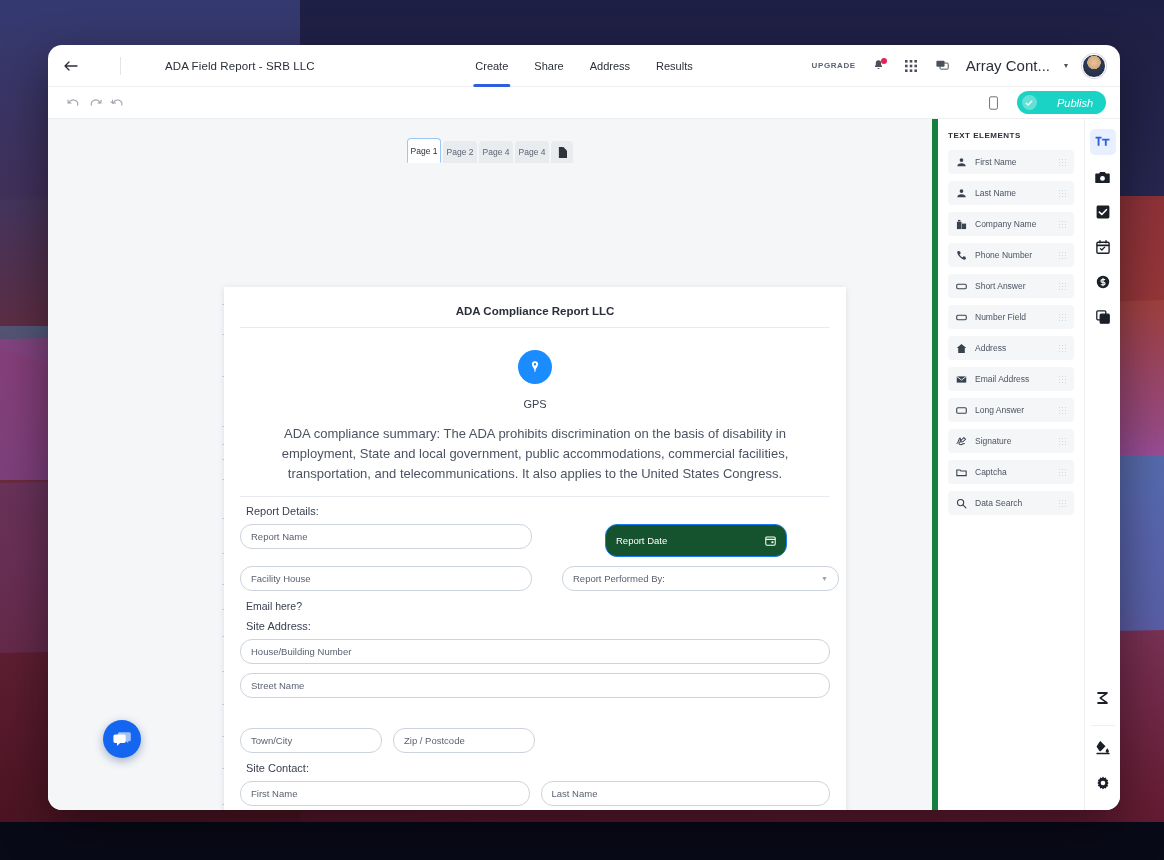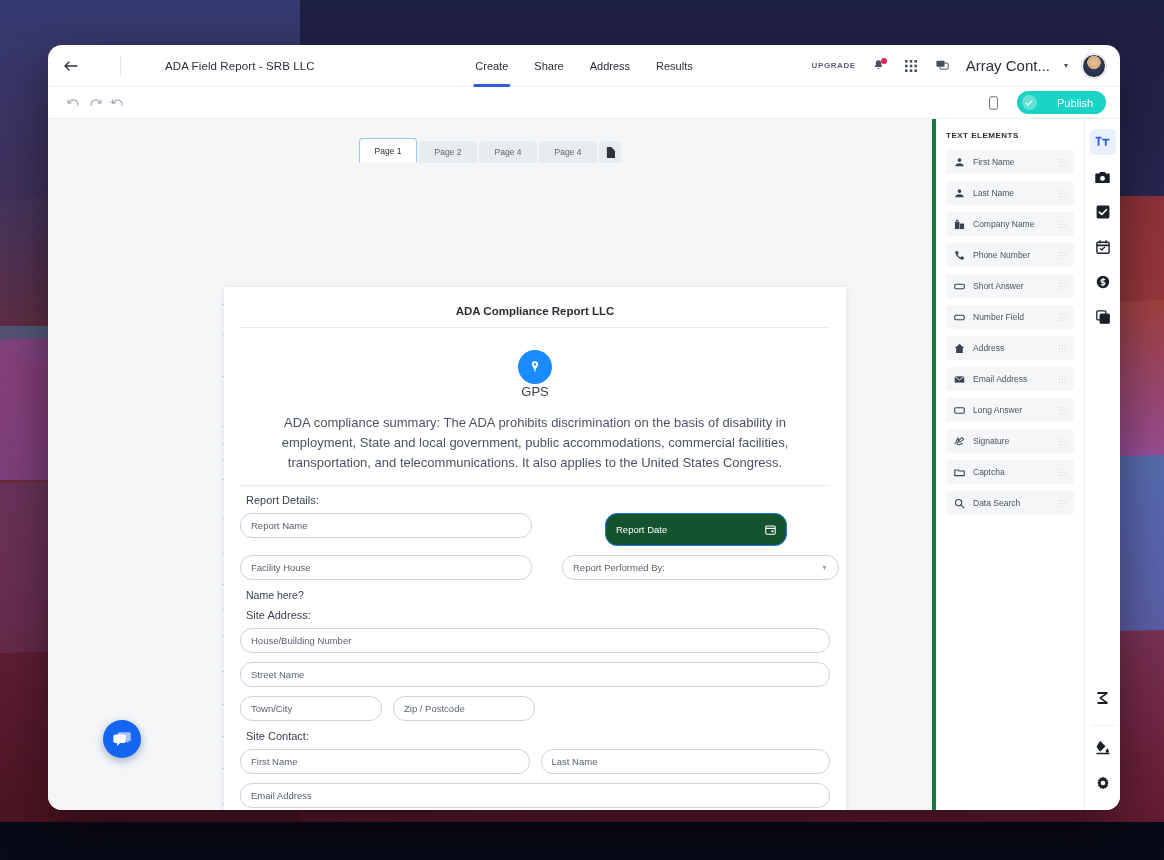--- a/index.html
+++ b/index.html
@@ -129,21 +129,21 @@
     padding: 0 14px 0 14px;
     border-bottom: 1px solid #eceef1;
     flex:0 0 auto;
   }
   .ab-icon { width: 22px; height: 20px; display:flex; align-items:center; justify-content:center; color:#9aa2ad; cursor:pointer; }
   .ab-right { margin-left:auto; display:flex; align-items:center; gap: 12px; }
   .publish-btn {
     display:flex; align-items:center; gap: 20px;
     background: #1bd3c5; color:#fff;
     border-radius: 16px; height: 23px; padding: 0 13px 0 5px;
-    font-size: 11px; cursor:pointer;
+    font-size: 11px; cursor:pointer;font-style:italic;
   }
   .publish-check {
     width: 15px; height: 15px; border-radius:50%;
     background: rgba(255,255,255,.32);
     display:flex; align-items:center; justify-content:center;
     font-size: 9px; color:#fff;
   }
 
   
   .body-row { flex: 1 1 auto; display:flex; min-height:0; }
@@ -151,21 +151,21 @@
   
   .canvas {
     flex: 1 1 auto; background: #f4f6f8; position: relative; overflow: hidden;
   }
   .page-tabs {
     position:absolute; left: 50%; transform: translateX(-50%);
     top: 19px; display:flex; align-items:flex-end; gap: 2px;
   }
   .page-tab {
     background: #e9ecef; color:#5b6472;
-    font-size: 8.5px; width: 58px; height: 22px;
+    font-size: 8.5px; width: 34px; height: 22px;
     display:flex; align-items:center; justify-content:center;
     border-radius: 4px 4px 0 0; cursor:pointer;
   }
   .page-tab.active {
     background:#fff; color:#2b2f38; height: 25px;
     border: 1.4px solid #9cc6f5; border-bottom-color:#fff;
   }
   .page-tab.add { width: 22px; }
 
   .sheet {
@@ -187,53 +187,53 @@
   .sheet-inner { padding: 12px 16px 0 16px; }
   .sheet-title { text-align:center; font-size: 11.5px; font-weight: 700; color:#2b2f38; padding: 6px 0 10px; }
   .hr { height:1px; background:#e7eaee; margin: 0 0 0 0; }
 
   .gps-block { text-align:center; padding: 22px 0 12px; }
   .gps-circle {
     width: 34px; height: 34px; border-radius:50%;
     background:#1a8cff; display:inline-flex; align-items:center; justify-content:center;
     color:#fff;
   }
-  .gps-label { font-size: 13px; color:#3a4150; margin-top: 0; }
+  .gps-label { font-size: 11px; color:#3a4150; margin-top: 14px; }
 
   .summary {
     font-size: 13px; color:#4b5362; line-height: 1.55;
     text-align:center; padding: 2px 12px 12px;
   }
 
   .sec-label { font-size: 11px; color:#3a4150; margin: 8px 0 7px 6px; }
   .row { display:flex; gap: 11px; margin-bottom: 9px; }
   .fld {
     height: 25px; border:1px solid #cdd3da; border-radius: 12px;
     display:flex; align-items:center; padding: 0 10px;
     font-size: 9.5px; color:#5a6270; background:#fff; cursor:text;
   }
   .fld.full { flex: 1 1 100%; }
   .fld.half { flex: 1 1 50%; }
-  .fld.sm { width: 142px; flex: 0 0 142px; }
+  .fld.sm { width: 142px; flex: 0 0 142px; margin-top: 21px; }
   .fld.sel { justify-content: space-between; }
   .fld.sel .arrow { font-size: 7px; color:#9aa2ad; }
   .fld.date-active {
     background:#14532d; border-color:#1a7cf0; color:#fff;
     height: 33px; justify-content: space-between;
   }
   .fld.date-active .cal { color:#fff; display:flex; align-items:center; }
   .row.details-row { align-items: flex-start; }
   .row.details-row .left-col { flex: 0 0 292px; }
   .row.details-row .right-col { flex: 0 0 182px; margin-left: 62px; }
   .pad-note { font-size: 10.5px; color:#3a4150; margin: 0 0 3px 6px; }
 
   
   .elements-panel {
     width: 152px; flex: 0 0 152px;
-    background:#fff; border-left:4px solid #15803d;
+    background:#fff; border-left:6px solid #15803d;
     padding: 12px 10px 0 10px;
     overflow: hidden;
   }
   .panel-title { font-size: 8px; font-weight:700; letter-spacing:.5px; color:#2b2f38; margin-bottom: 10px; }
   .el-item {
     height: 24px; background:#f5f6f8; border-radius: 4px;
     display:flex; align-items:center; gap: 8px;
     padding: 0 7px; margin-bottom: 7px; cursor: grab;
   }
   .el-icon { width: 12px; height: 12px; display:flex; align-items:center; justify-content:center; color:#3a4150; flex:0 0 12px; }
@@ -446,21 +446,21 @@
               <div class="fld full">Facility House</div>
             </div>
             <div class="right-col" style="flex:0 0 277px; margin-left:19px;">
               <div class="fld full sel">
                 <span>Report Performed By:</span>
                 <span class="arrow">▼</span>
               </div>
             </div>
           </div>
 
-          <div class="pad-note">Name here?</div>
+          <div class="pad-note">Email here?</div>
 
           <div class="sec-label">Site Address:</div>
           <div class="row">
             <div class="fld full">House/Building Number</div>
           </div>
           <div class="row">
             <div class="fld full">Street Name</div>
           </div>
           <div class="row">
             <div class="fld sm">Town/City</div>

